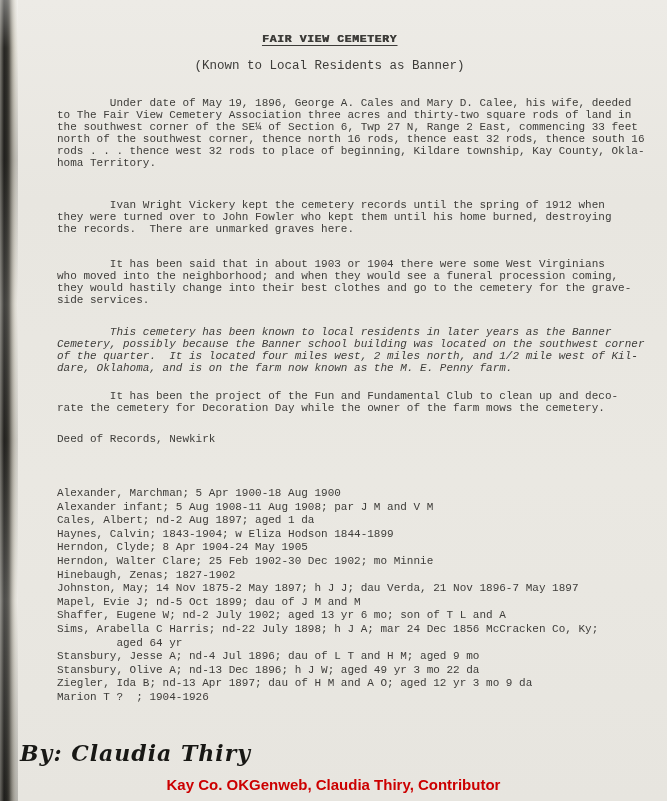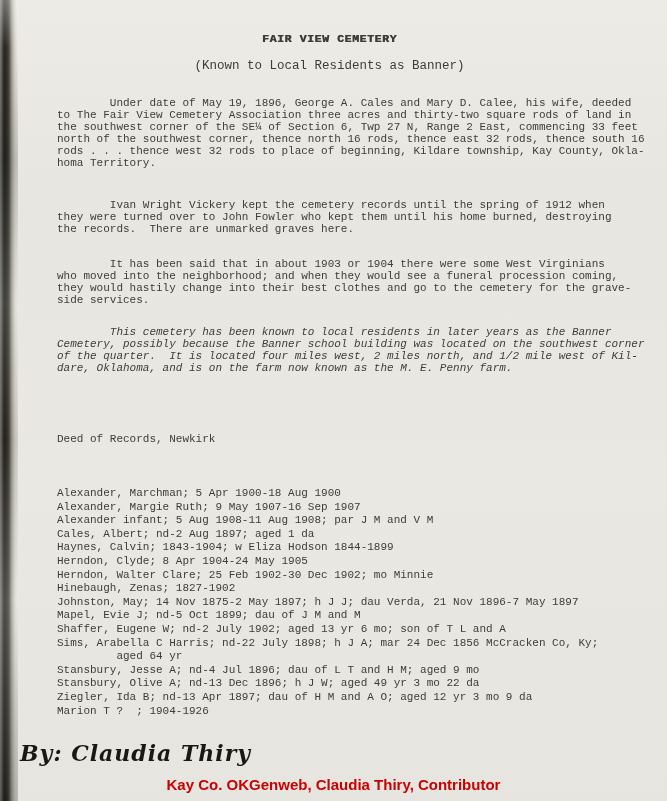--- a/index.html
+++ b/index.html
@@ -49,20 +49,21 @@
     left: 57px;
     width: 545px;
     text-align: center;
   }
   .doc-title {
     display: inline-block;
     margin: 0;
     font-size: 11.5px;
     font-weight: bold;
     letter-spacing: 0.6px;
+    text-decoration: underline;
     text-underline-offset: 3px;
     text-shadow: 0.5px 0 0 #3d3c39;
   }
   .doc-subtitle {
     margin: 2px;
     font-size: 12.5px;
   }
   .records-block {
     position: absolute;
     left: 57px;
@@ -117,26 +118,27 @@
 they were turned over to John Fowler who kept them until his home burned, destroying
 the records.  There are unmarked graves here.</p>
   <p class="typed" style="top:258px;">        It has been said that in about 1903 or 1904 there were some West Virginians
 who moved into the neighborhood; and when they would see a funeral procession coming,
 they would hastily change into their best clothes and go to the cemetery for the grave-
 side services.</p>
   <p class="typed" style="top:326px;font-style:italic;">        This cemetery has been known to local residents in later years as the Banner
 Cemetery, possibly because the Banner school building was located on the southwest corner
 of the quarter.  It is located four miles west, 2 miles north, and 1/2 mile west of Kil-
 dare, Oklahoma, and is on the farm now known as the M. E. Penny farm.</p>
+  <p class="typed" style="top:390px;">        It has been the project of the Fun and Fundamental Club to clean up and deco-
+rate the cemetery for Decoration Day while the owner of the farm mows the cemetery.</p>
 
   <p class="typed" style="top:433px;">Deed of Records, Newkirk</p>
 
   <div class="records-block">
     <div class="record-line">Alexander, Marchman; 5 Apr 1900-18 Aug 1900</div>
-    <div class="record-line">Alexander, Margie Ruth; 9 May 1907-16 Sep 1907</div>
     <div class="record-line">Alexander infant; 5 Aug 1908-11 Aug 1908; par J M and V M</div>
     <div class="record-line">Cales, Albert; nd-2 Aug 1897; aged 1 da</div>
     <div class="record-line">Haynes, Calvin; 1843-1904; w Eliza Hodson 1844-1899</div>
     <div class="record-line">Herndon, Clyde; 8 Apr 1904-24 May 1905</div>
     <div class="record-line">Herndon, Walter Clare; 25 Feb 1902-30 Dec 1902; mo Minnie</div>
     <div class="record-line">Hinebaugh, Zenas; 1827-1902</div>
     <div class="record-line">Johnston, May; 14 Nov 1875-2 May 1897; h J J; dau Verda, 21 Nov 1896-7 May 1897</div>
     <div class="record-line">Mapel, Evie J; nd-5 Oct 1899; dau of J M and M</div>
     <div class="record-line">Shaffer, Eugene W; nd-2 July 1902; aged 13 yr 6 mo; son of T L and A</div>
     <div class="record-line">Sims, Arabella C Harris; nd-22 July 1898; h J A; mar 24 Dec 1856 McCracken Co, Ky;</div>

